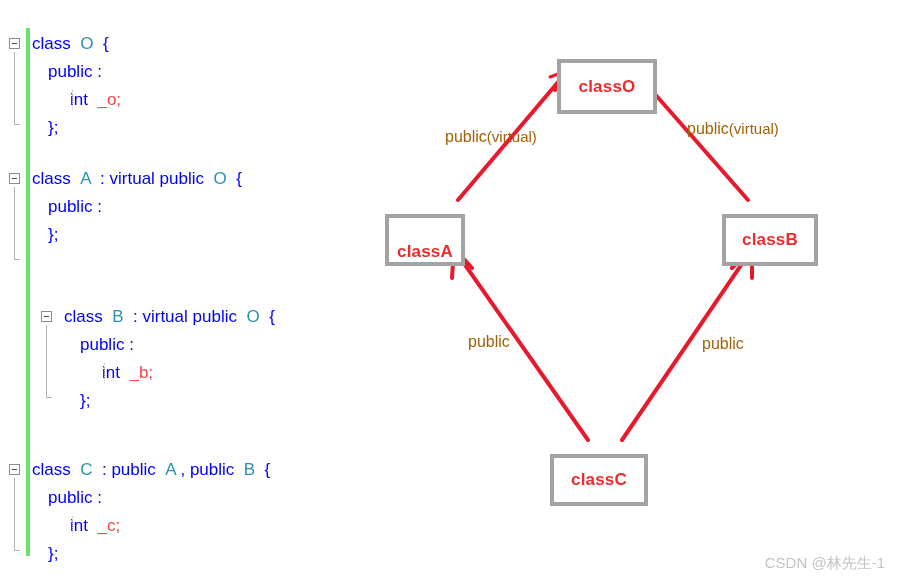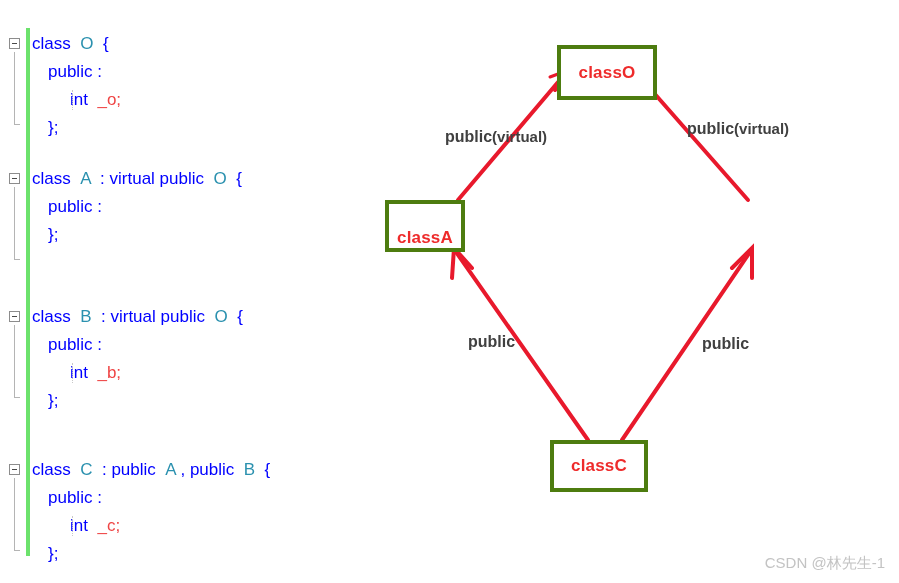--- a/index.html
+++ b/index.html
@@ -109,39 +109,40 @@
     width: 549px;
     height: 583px;
   }
   #diagram svg {
     position: absolute;
     left: 0;
     top: 0;
   }
   .node-box {
     position: absolute;
-    border: 4px solid #4d7c0f;
+    border: 4px solid #a3a3a3;
     background: #ffffff;
     box-sizing: border-box;
     display: flex;
     align-items: center;
     justify-content: center;
+    margin-top: 14px;
   }
   .node-label {
     color: #ee2b2b;
     font-family: "Liberation Sans", sans-serif;
     font-weight: bold;
     font-size: 17px;
     letter-spacing: 0.2px;
   }
   .edge-label {
     position: absolute;
-    color: #404040;
-    font-family: "Liberation Sans", sans-serif;
-    font-weight: bold;
+    color: #a16207;
+    font-family: "Liberation Sans", sans-serif;
+    font-weight: normal;
     font-size: 16px;
     white-space: nowrap;
   }
   .edge-label .paren {
     font-size: 15px;
   }
 
   
   .watermark {
     position: absolute;
@@ -196,21 +197,21 @@
         <span>&nbsp;</span><span class="pun">{</span>
       </div>
       <div class="code-line">
         <span class="ind1 kw">public :</span>
       </div>
       <div class="code-line">
         <span class="ind1 pun">};</span>
       </div>
     </div>
 
-    <div class="code-block" style="top:303px;">
+    <div class="code-block" style="top:303px;margin-left:32px;">
       <div class="code-line">
         <span class="fold-box"></span>
         <span class="fold-guide"></span>
         <span class="fold-guide-foot"></span>
         <span class="kw">class</span>
         <span>&nbsp;</span><span class="typ">B</span>
         <span>&nbsp;</span><span class="kw">: virtual public</span>
         <span>&nbsp;</span><span class="typ">O</span>
         <span>&nbsp;</span><span class="pun">{</span>
       </div>
@@ -277,20 +278,23 @@
     </svg>
 
     <div class="node-box" style="left:207px; top:45px; width:100px; height:55px;">
       <span class="node-label">classO</span>
     </div>
 
     <div class="node-box" style="left:35px; top:200px; width:80px; height:52px;align-items:flex-end;">
       <span class="node-label">classA</span>
     </div>
 
+    <div class="node-box" style="left:372px; top:200px; width:96px; height:52px;">
+      <span class="node-label">classB</span>
+    </div>
 
     <div class="node-box" style="left:200px; top:440px; width:98px; height:52px;">
       <span class="node-label">classC</span>
     </div>
 
     <div class="edge-label" style="left:95px; top:128px;">
       <span>public</span><span class="paren">(virtual)</span>
     </div>
 
     <div class="edge-label" style="left:337px; top:120px;">

